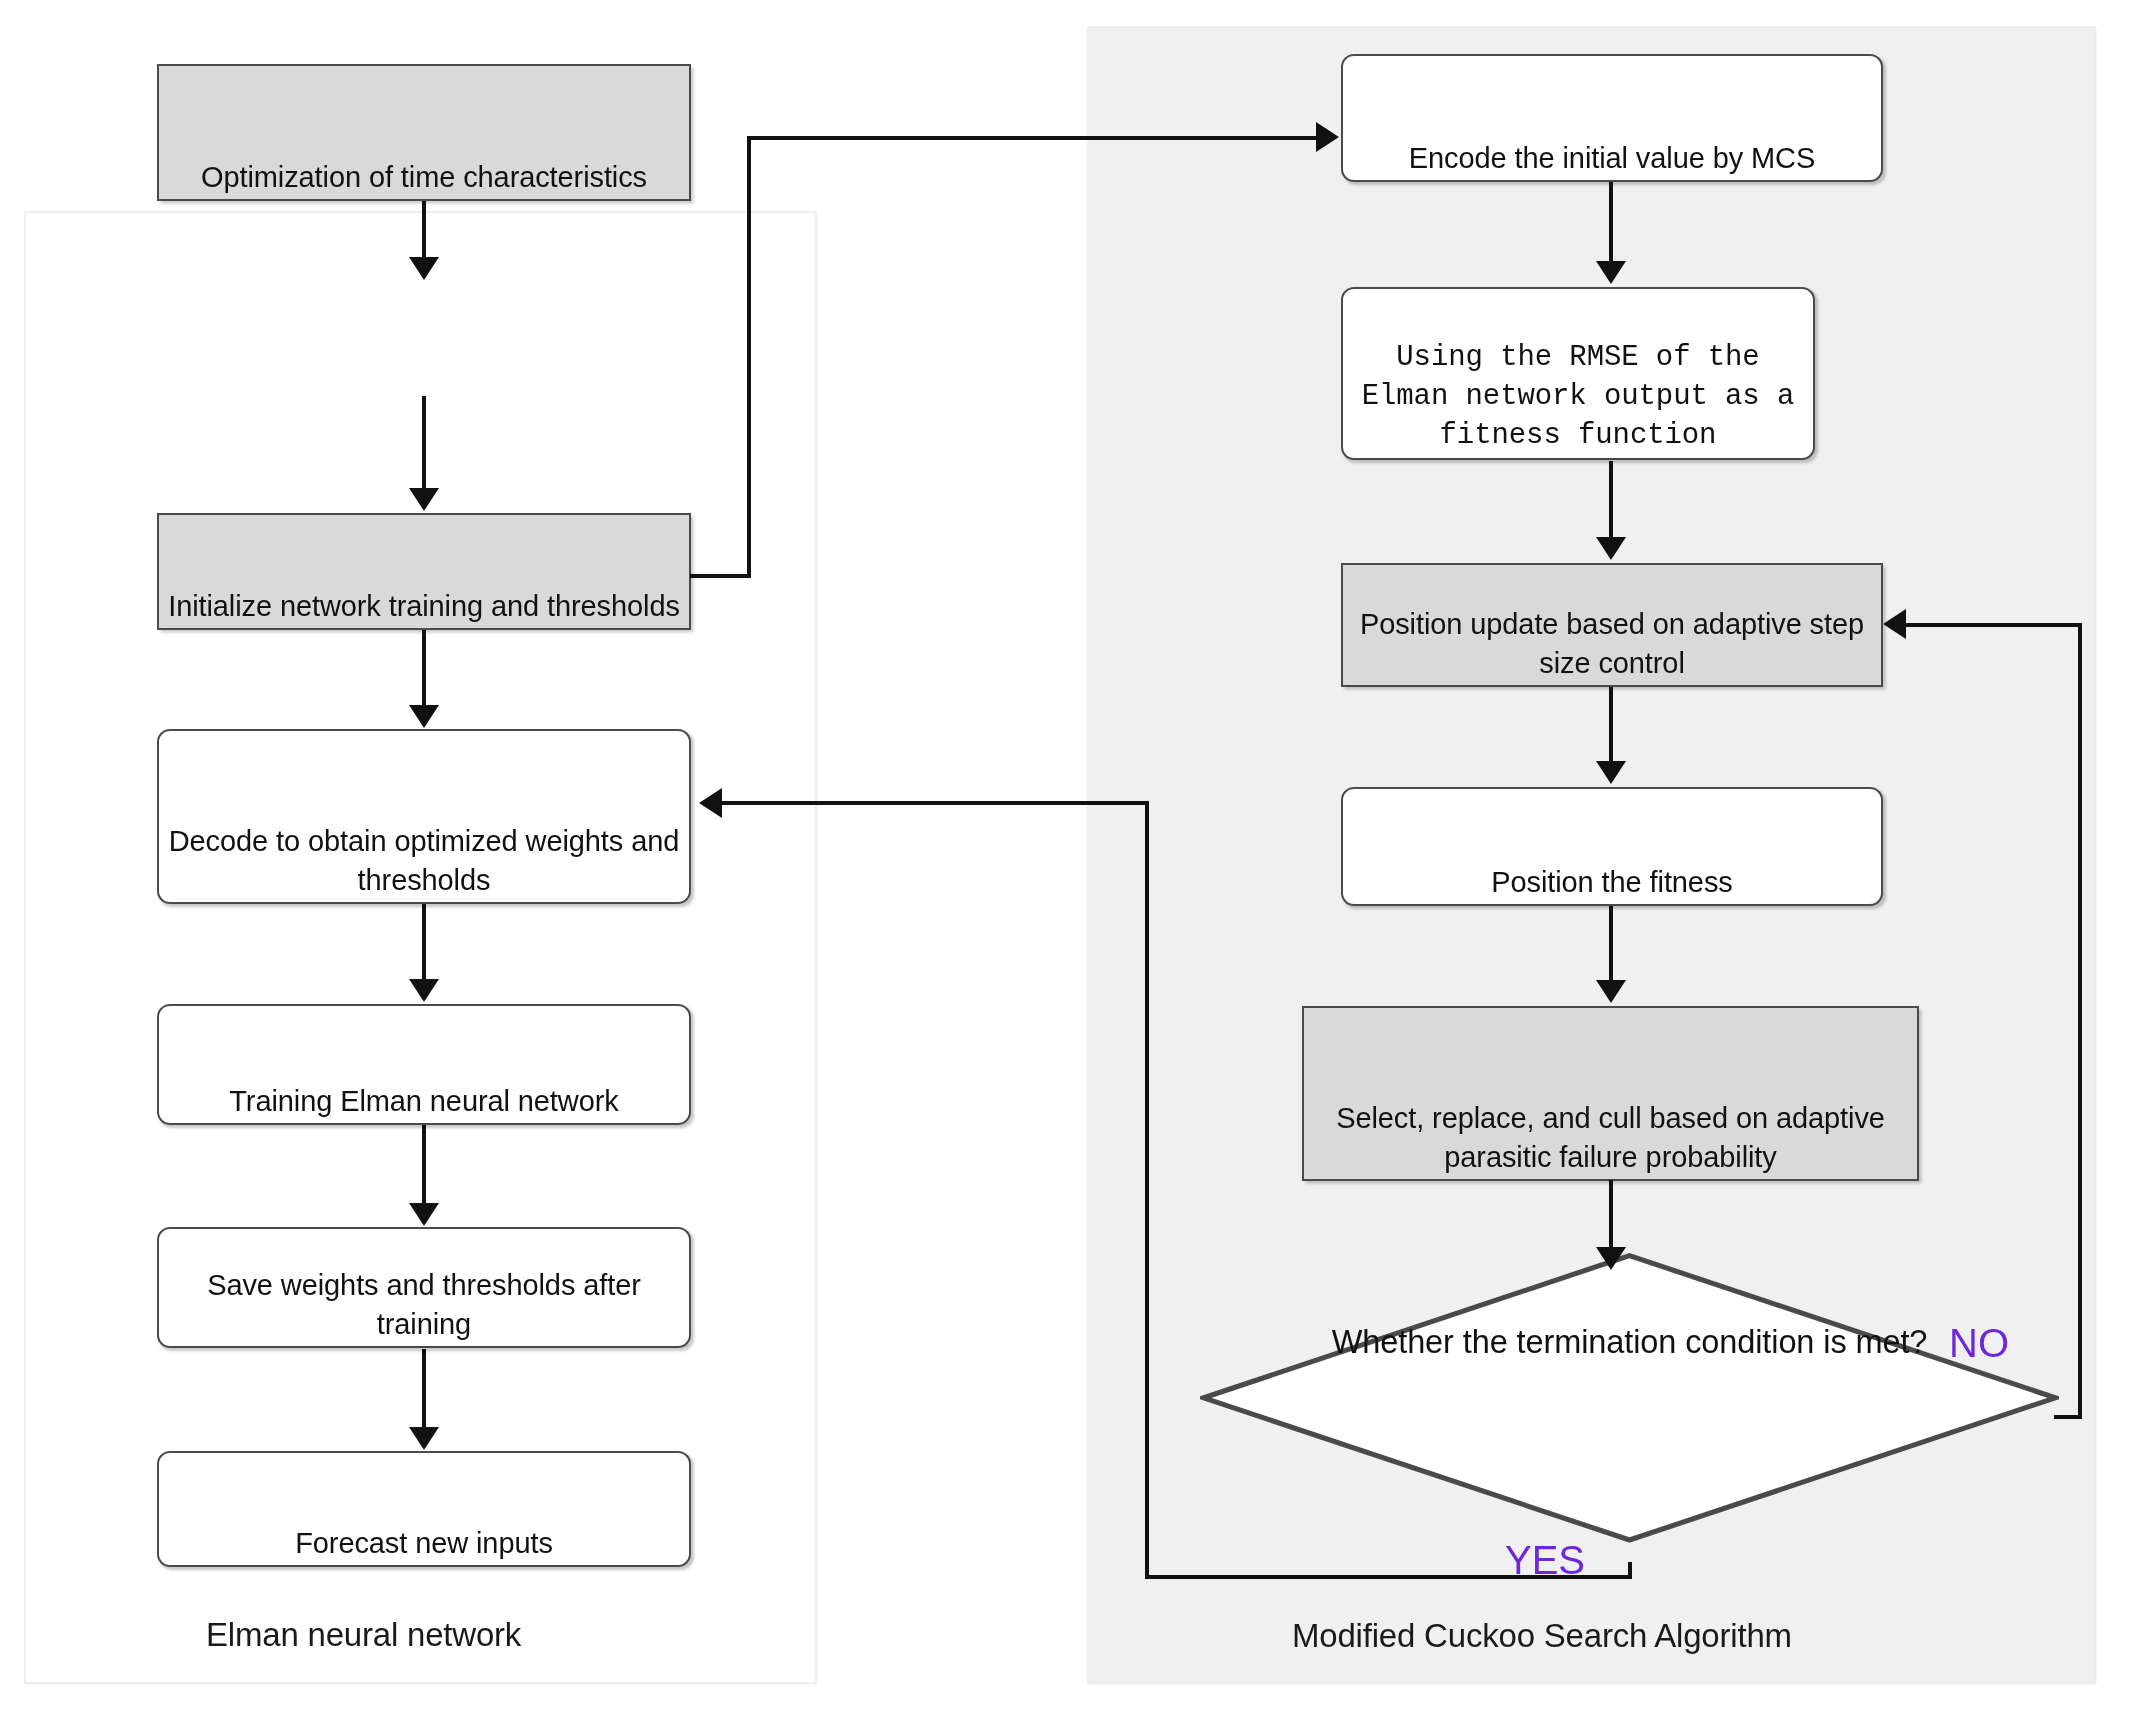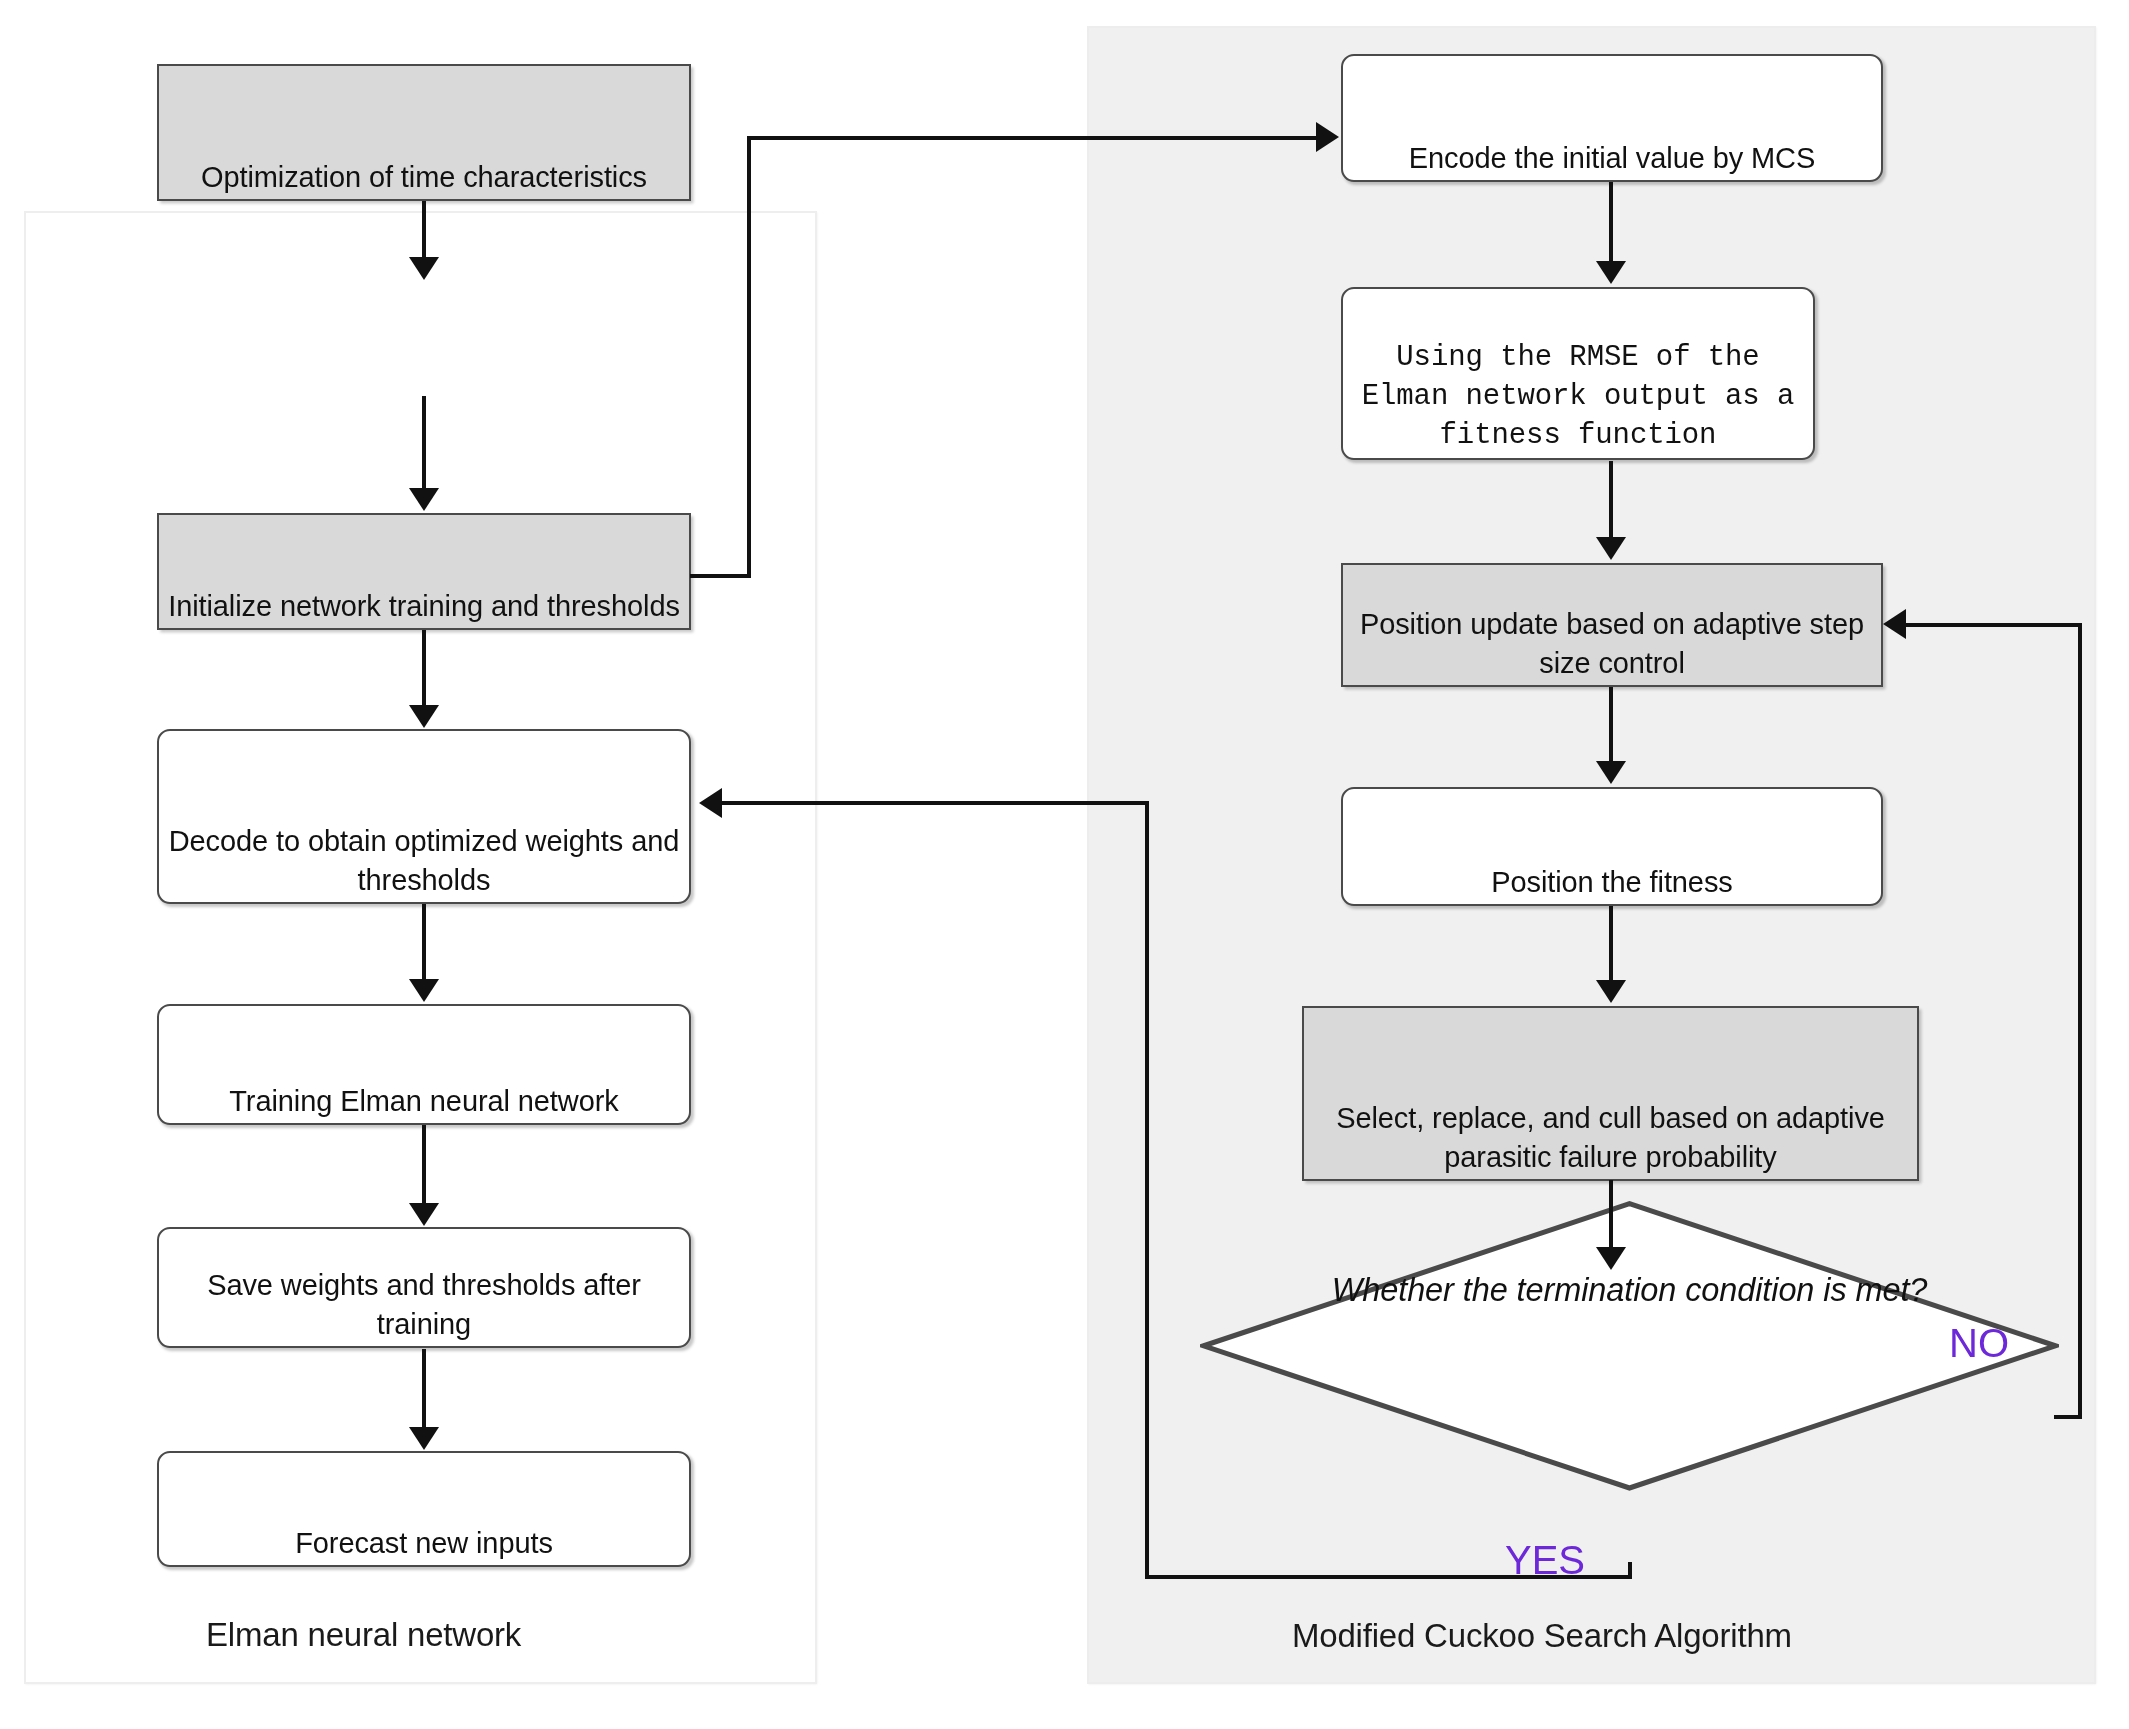--- a/index.html
+++ b/index.html
@@ -66,24 +66,23 @@
     box-shadow: 2.9px 2.9px 2.9px rgba(0,0,0,0.22);
     letter-spacing: -0.1px;
   }
   .node.white { background: #ffffff; border-radius: 13px; }
   .node.shaded { background: #d9d9d9; }
 
   
   #node-termination {
     position: absolute;
     left: 1200px;
-    top: 1200px;
+    top: 1252px;
     width: 859px;
     height: 292px;
-    font-style: italic;
   }
   #node-termination .diamond-shape {
     position: absolute;
     inset: 0;
   }
   #node-termination .diamond-text {
     position: absolute;
     left: 0; right: 0;
     top: 69px;
     text-align: center;

